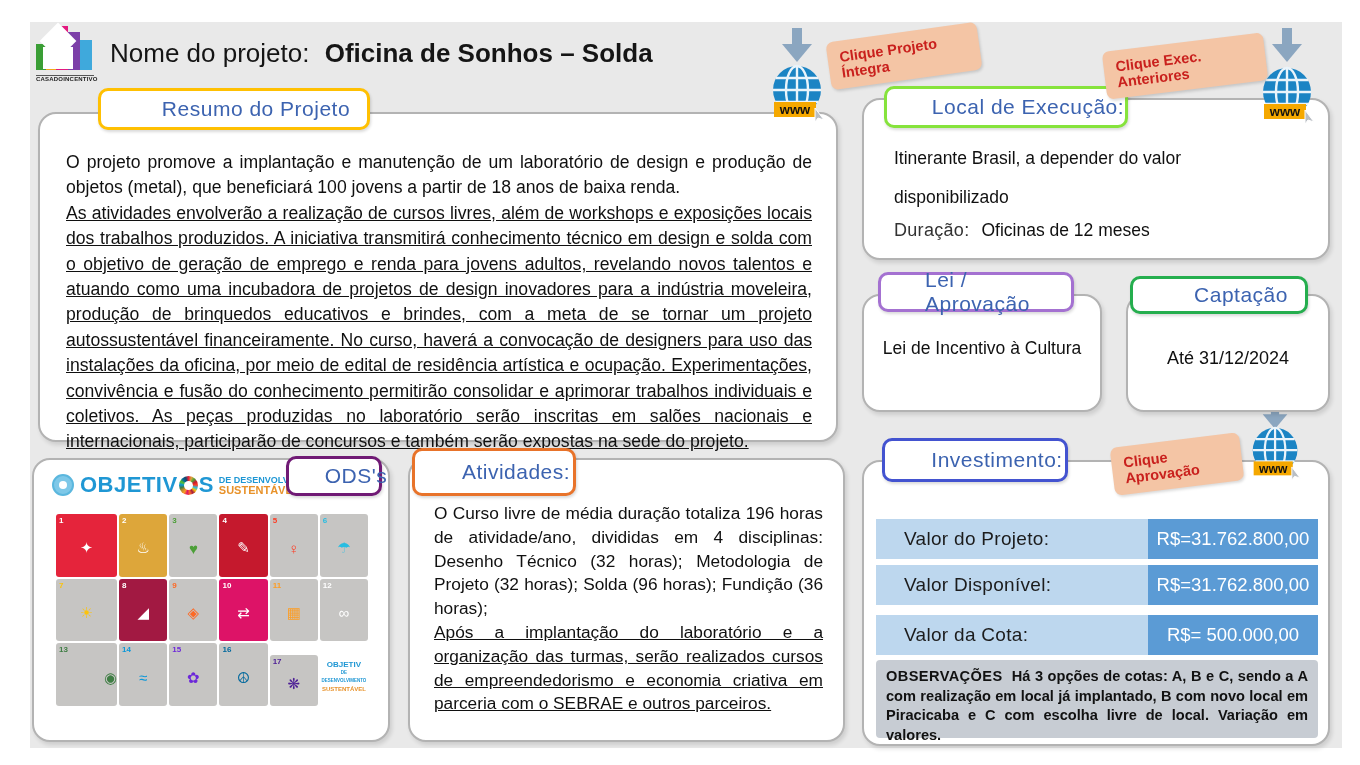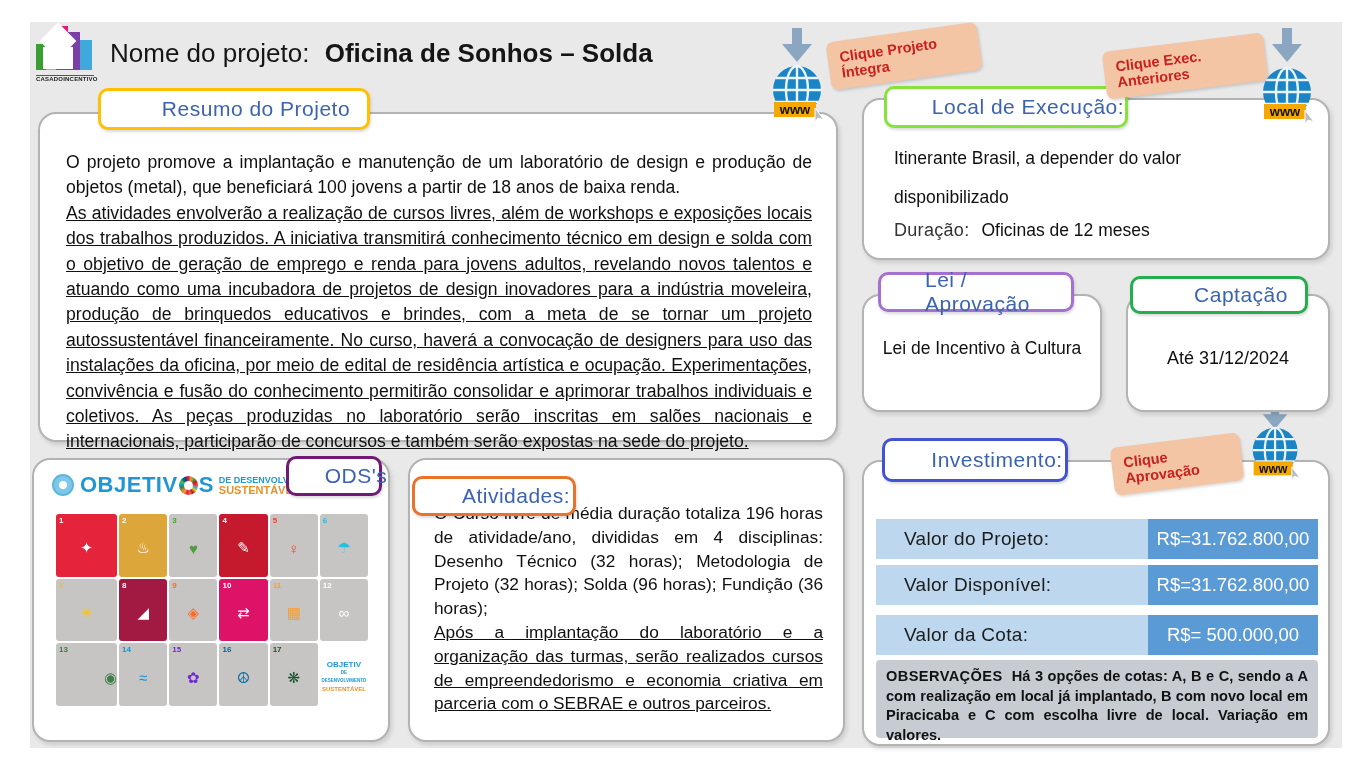--- a/index.html
+++ b/index.html
@@ -232,38 +232,38 @@
         <span class="glyph">≈</span>
       </div>
     <div class="tile" style="background: rgb(198, 197, 195); color: #6d28d9;">
         <span class="num">15</span>
         <span class="glyph">✿</span>
       </div>
     <div class="tile" style="background: rgb(198, 197, 195); color: rgb(0, 104, 157);">
         <span class="num">16</span>
         <span class="glyph">☮</span>
       </div>
-    <div class="tile" style="background: rgb(198, 197, 195); color: #14532d;">
+    <div class="tile" style="background: rgb(198, 197, 195); color: #4c1d95; margin-top: 12px;">
         <span class="num">17</span>
         <span class="glyph">❋</span>
       </div>
     <div class="tile logo-tile">
       <span class="w">OBJETIV</span>
       <span class="s1">DE DESENVOLVIMENTO</span>
       <span class="s2">SUSTENTÁVEL</span>
     </div>
   </div>
 
   <div class="card" style="left:408px;top:458px;width:437px;height:284px">
     <div class="bodytext" style="padding:42px 20px 10px 24px;font-size:17.3px;line-height:23.8px">
       <p>O Curso livre de média duração totaliza 196 horas de atividade/ano, divididas em 4 disciplinas: Desenho Técnico (32 horas); Metodologia de Projeto (32 horas); Solda (96 horas); Fundição (36 horas);</p>
       <p>Após a implantação do laboratório e a organização das turmas, serão realizados cursos de empreendedorismo e economia criativa em parceria com o SEBRAE e outros parceiros.</p>
     </div>
   </div>
-  <div class="pill" style="left:412px;top:476px;width:164px;height:40px;border:3px solid #e8732a">Atividades:</div>
+  <div class="pill" style="left:412px;top:448px;width:164px;height:48px;border:3px solid #e8732a">Atividades:</div>
 
   <div class="card" style="left:862px;top:98px;width:468px;height:162px">
     <div style="padding:48px 20px 0 30px">
       <div class="local-line">Itinerante Brasil, a depender do valor</div>
       <div class="local-line" style="margin-top:18px">disponibilizado</div>
       <div style="margin-top:12px;display:flex;align-items:baseline">
         <span class="duracao-label">Duração:</span>
         <span class="local-line" style="margin-left:12px">Oficinas de 12 meses</span>
       </div>
     </div>

